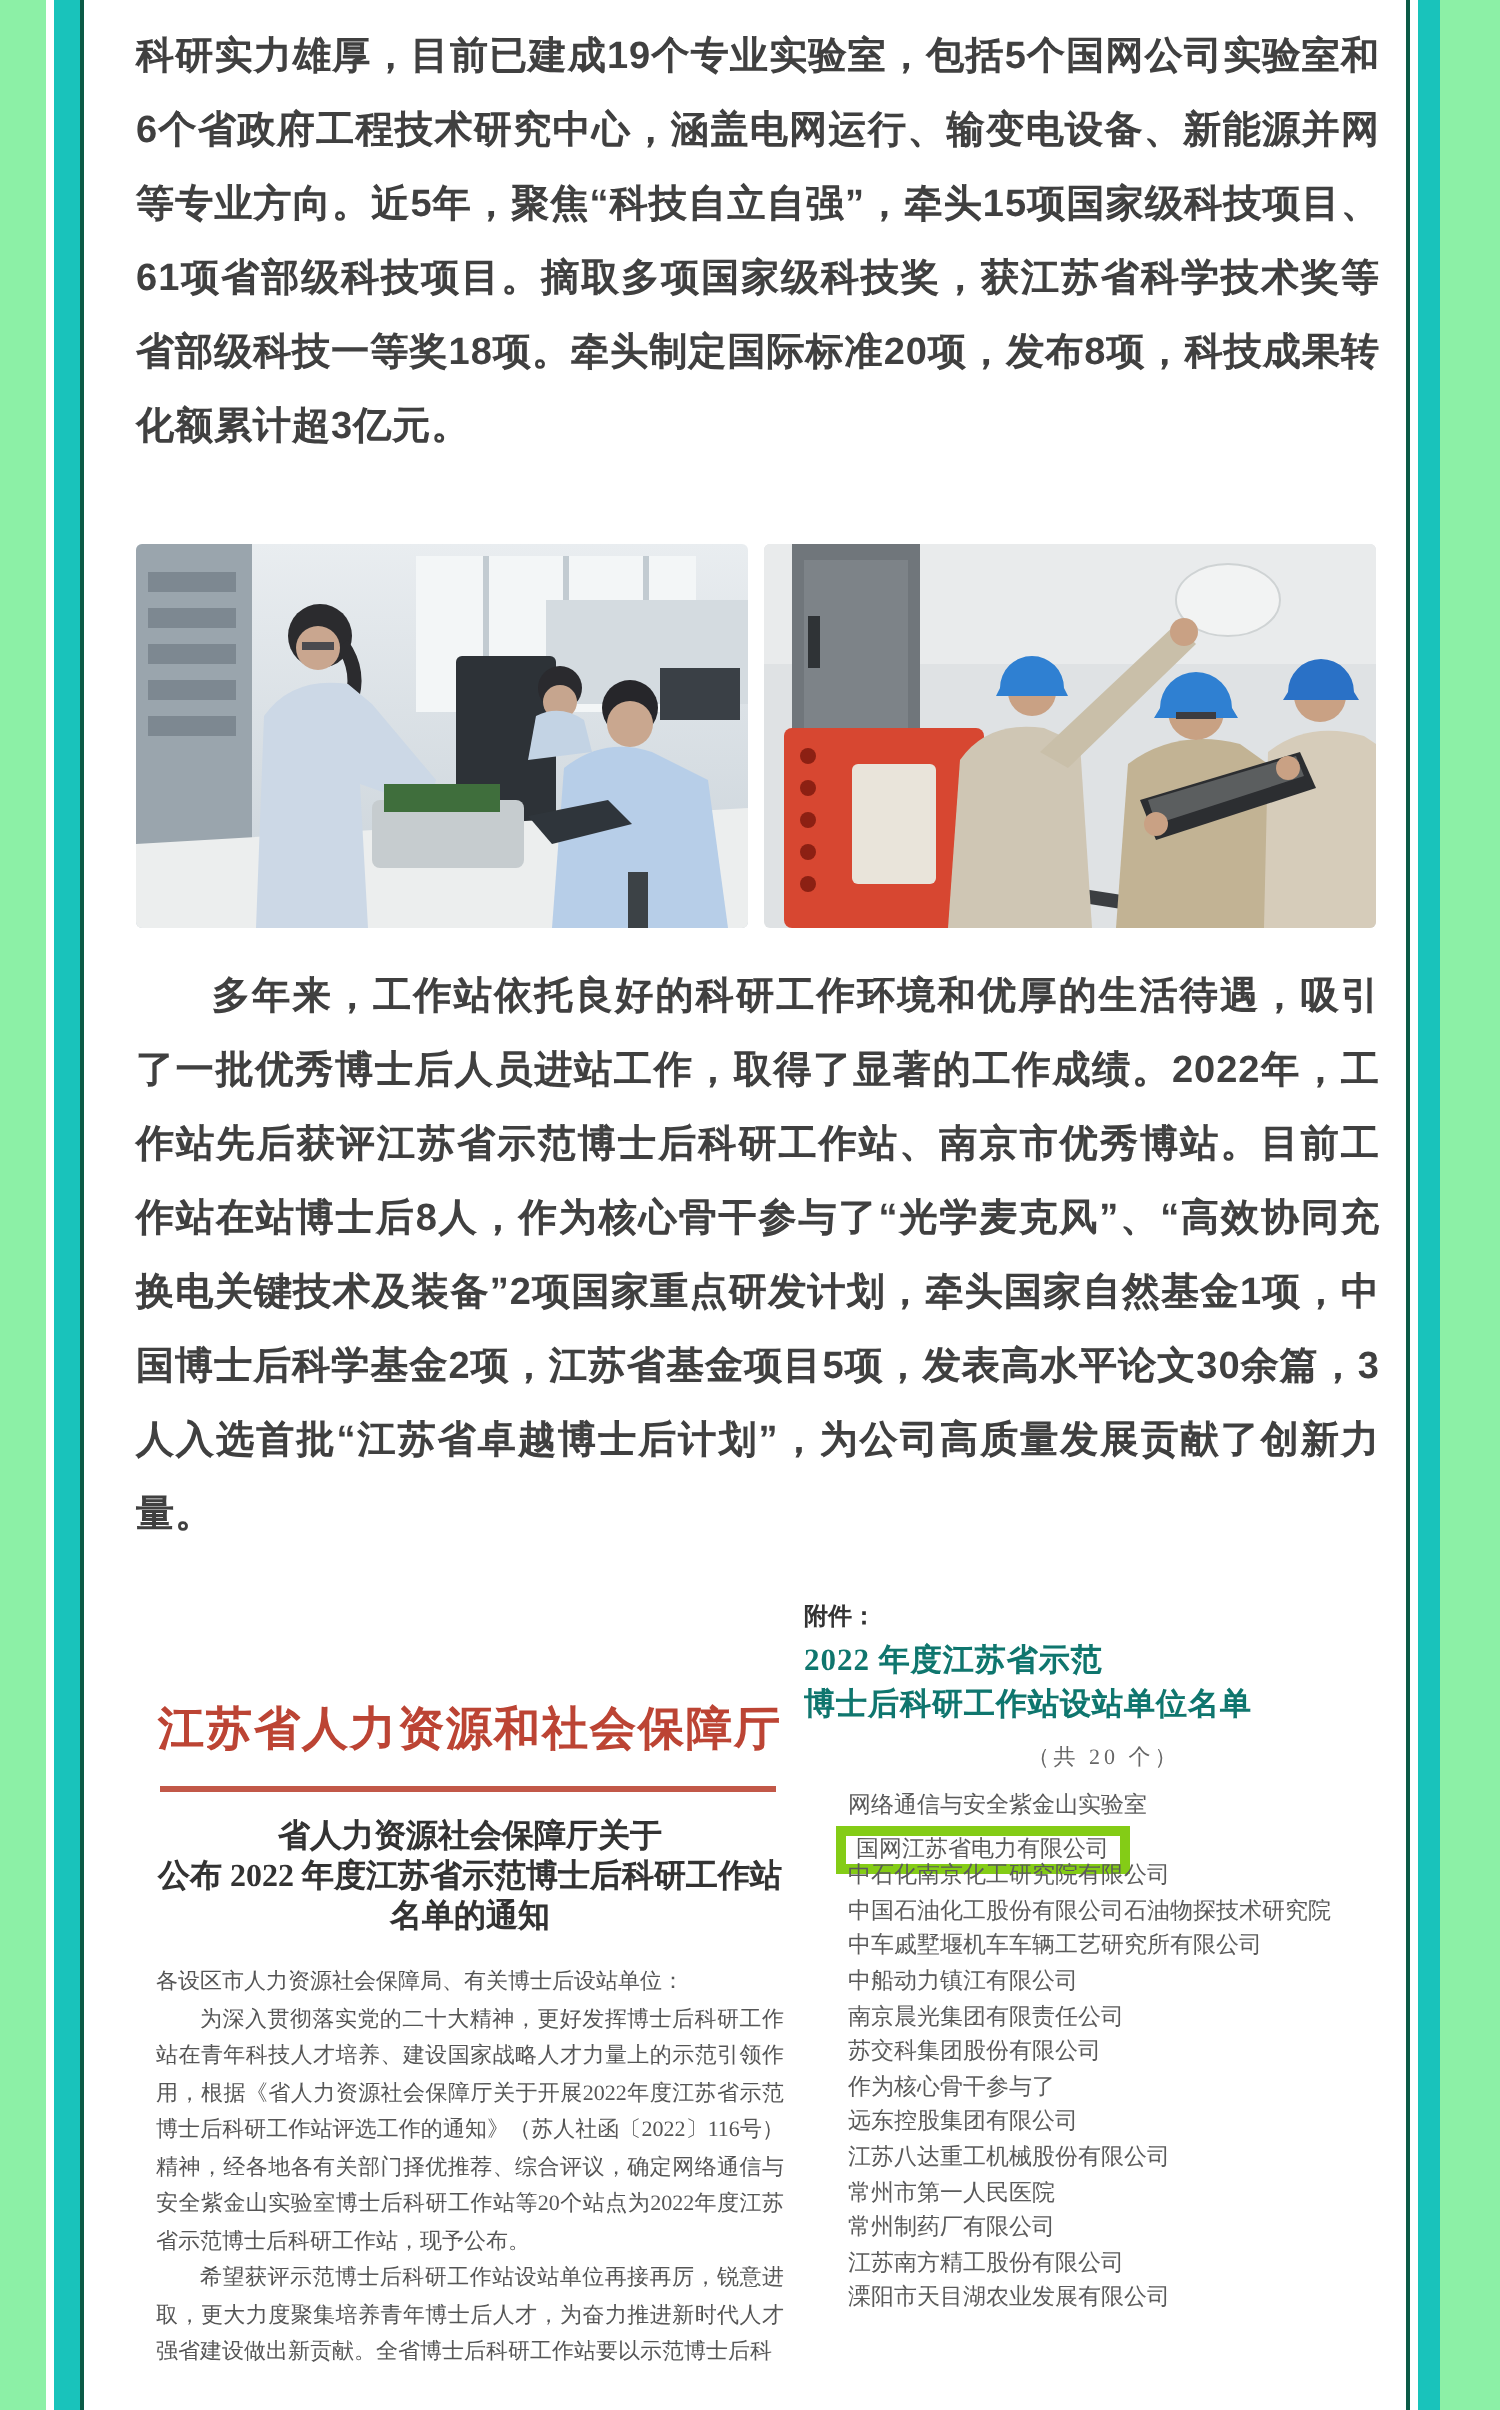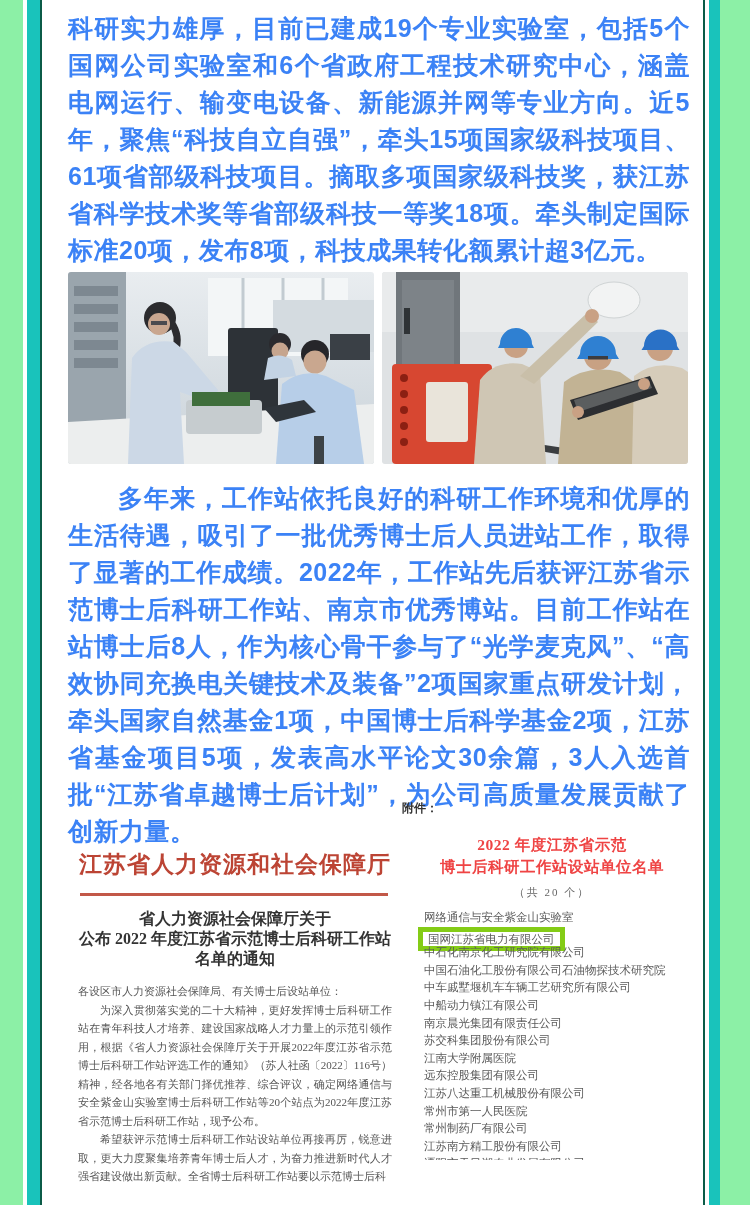--- a/index.html
+++ b/index.html
@@ -8,22 +8,22 @@
   
   .stripe{position:absolute;top:0;bottom:0;}
   .g-left{left:0;width:23px;background:#8CF0A6;}
   .t-left{left:27px;width:13px;background:#19C3BB;}
   .d-left{left:40px;width:2px;background:#0B5B47;}
   .d-right{left:703px;width:2px;background:#0B5B47;}
   .t-right{left:709px;width:11px;background:#19C3BB;}
   .g-right{left:720px;width:30px;background:#8CF0A6;}
 
   
-  .para{position:absolute;left:68px;width:622px;color:#3b82f6;font-weight:600;
-        font-size:25px;line-height:37px;text-align:justify;letter-spacing:0.5px;}
+  .para{position:absolute;left:68px;width:622px;color:#404040;font-weight:600;
+        font-size:19px;line-height:37px;text-align:justify;letter-spacing:0.5px;}
   #p1{top:10px;}
   #p2{top:480px;text-indent:2em;}
 
   
   .photo{position:absolute;top:272px;width:306px;height:192px;border-radius:3px;overflow:hidden;}
   #photo-left{left:68px;}
   #photo-right{left:382px;}
   .photo svg{display:block;}
 
   
@@ -35,22 +35,22 @@
   .doc-number{font-size:10.5px;color:#4a4a4a;text-align:right;padding-right:22px;
               margin-top:13px;letter-spacing:0.5px;}
   .notice-heading{margin-top:13px;font-weight:bold;font-size:16px;line-height:20px;
                   color:#333;text-align:center;}
   .notice-body{margin-top:13px;font-size:11px;line-height:18.5px;color:#555;
                text-align:justify;}
   .notice-body .indent{text-indent:2em;}
 
   #doc-right{left:402px;top:800px;width:300px;height:360px;}
   .attach-label{font-weight:bold;font-size:12px;color:#333;}
-  .annex-title{margin-top:17px;font-weight:bold;font-size:15.5px;line-height:22px;
-               color:#ef4444;text-align:center;letter-spacing:0.5px;}
+  .annex-title{margin-top:3px;font-weight:bold;font-size:15.5px;line-height:22px;
+               color:#0f766e;letter-spacing:0.5px;}
   .annex-count{margin-top:7px;text-align:center;font-size:11px;color:#666;letter-spacing:2px;}
   .annex-list{margin-top:9px;padding-left:22px;font-size:11.5px;line-height:17.6px;color:#5a5a5a;}
   .annex-item{height:17.6px;white-space:nowrap;}
   .hl-box{display:inline-block;border:5px solid #84cc16;padding:0 5px;line-height:14.5px;margin-left:-6px;}
 </style>
 </head>
 <body>
 
 <div id="page">
 
@@ -172,21 +172,21 @@
     <div class="annex-count">（共 20 个）</div>
     <div class="annex-list">
       <div class="annex-item"><span>网络通信与安全紫金山实验室</span></div>
       <div class="annex-item"><span class="hl-box">国网江苏省电力有限公司</span></div>
       <div class="annex-item"><span>中石化南京化工研究院有限公司</span></div>
       <div class="annex-item"><span>中国石油化工股份有限公司石油物探技术研究院</span></div>
       <div class="annex-item"><span>中车戚墅堰机车车辆工艺研究所有限公司</span></div>
       <div class="annex-item"><span>中船动力镇江有限公司</span></div>
       <div class="annex-item"><span>南京晨光集团有限责任公司</span></div>
       <div class="annex-item"><span>苏交科集团股份有限公司</span></div>
-      <div class="annex-item"><span>江南大学附属医院</span></div>
+      <div class="annex-item"><span>作为核心骨干参与了</span></div>
       <div class="annex-item"><span>远东控股集团有限公司</span></div>
       <div class="annex-item"><span>江苏八达重工机械股份有限公司</span></div>
       <div class="annex-item"><span>常州市第一人民医院</span></div>
       <div class="annex-item"><span>常州制药厂有限公司</span></div>
       <div class="annex-item"><span>江苏南方精工股份有限公司</span></div>
       <div class="annex-item"><span>溧阳市天目湖农业发展有限公司</span></div>
     </div>
   </div>
 
 </div>

